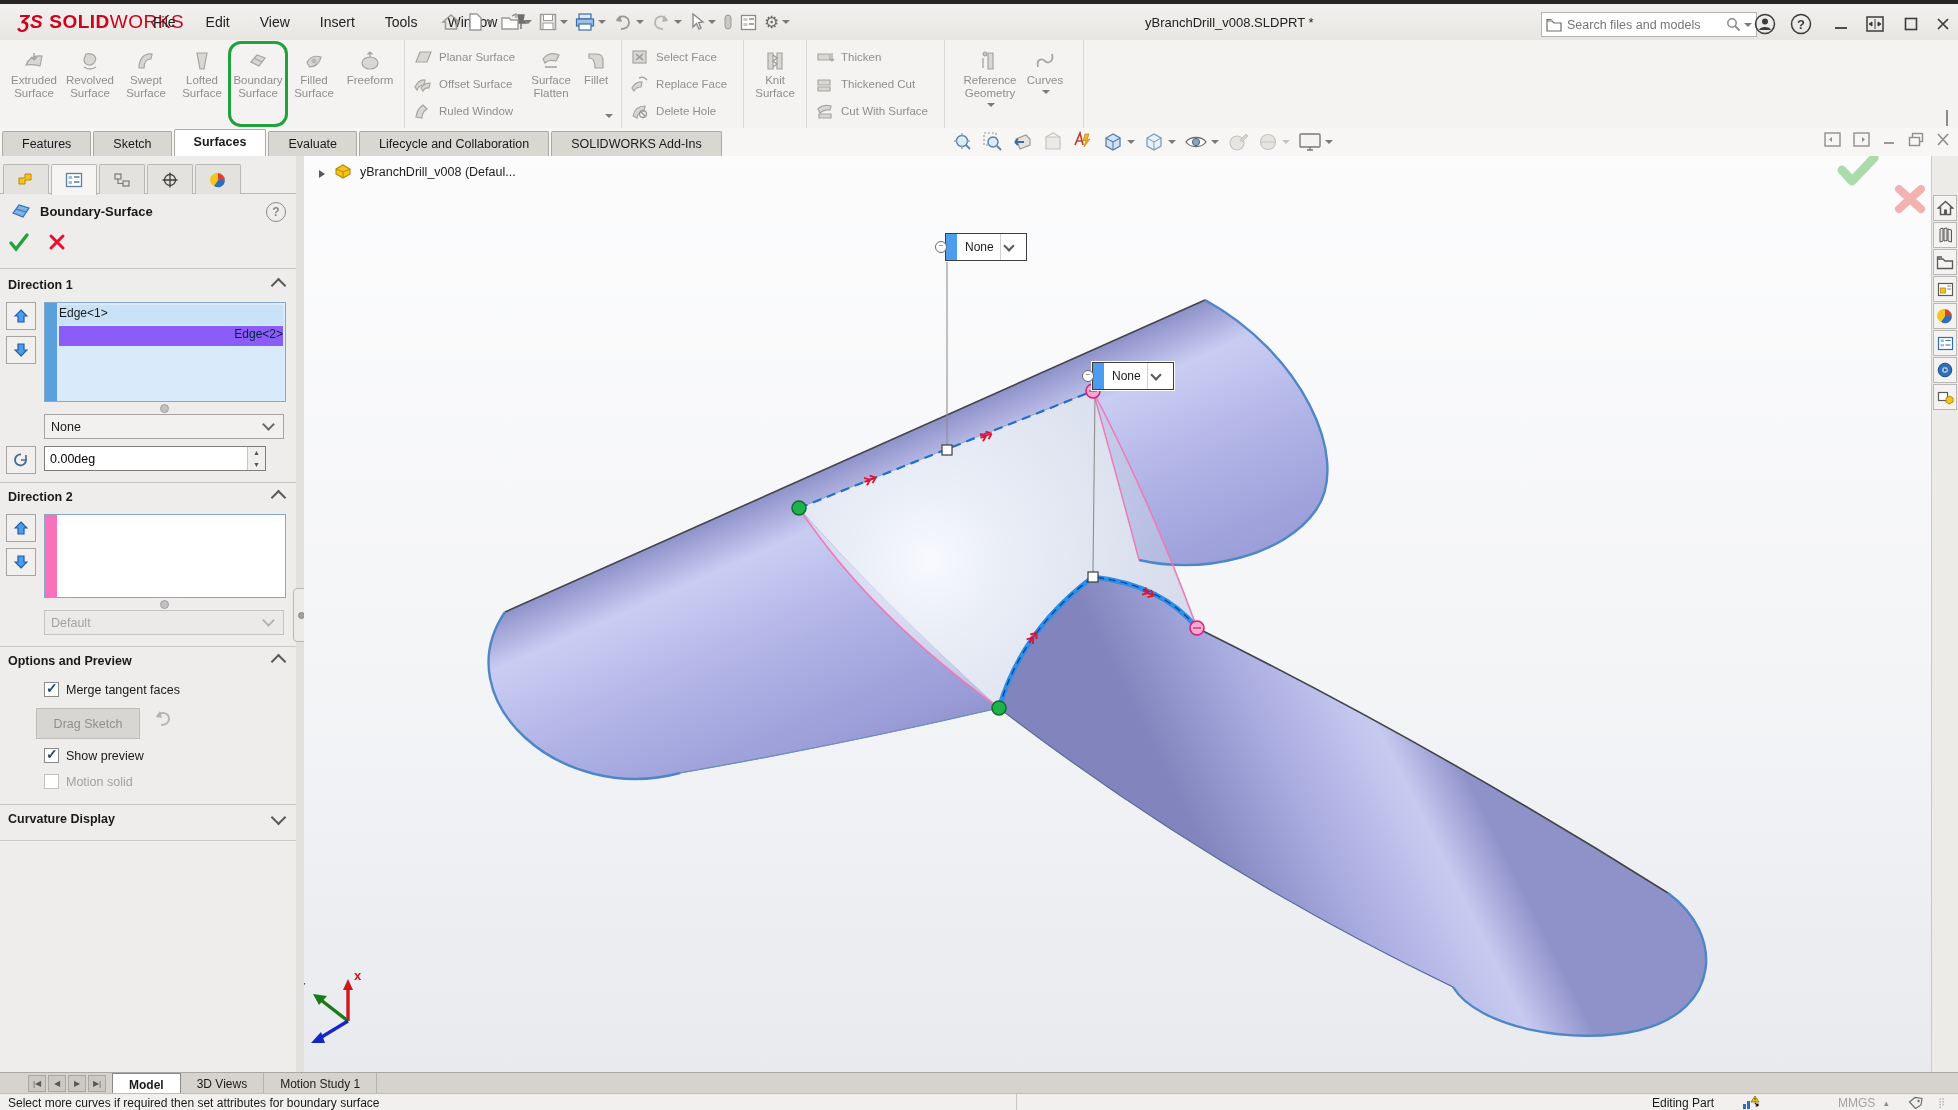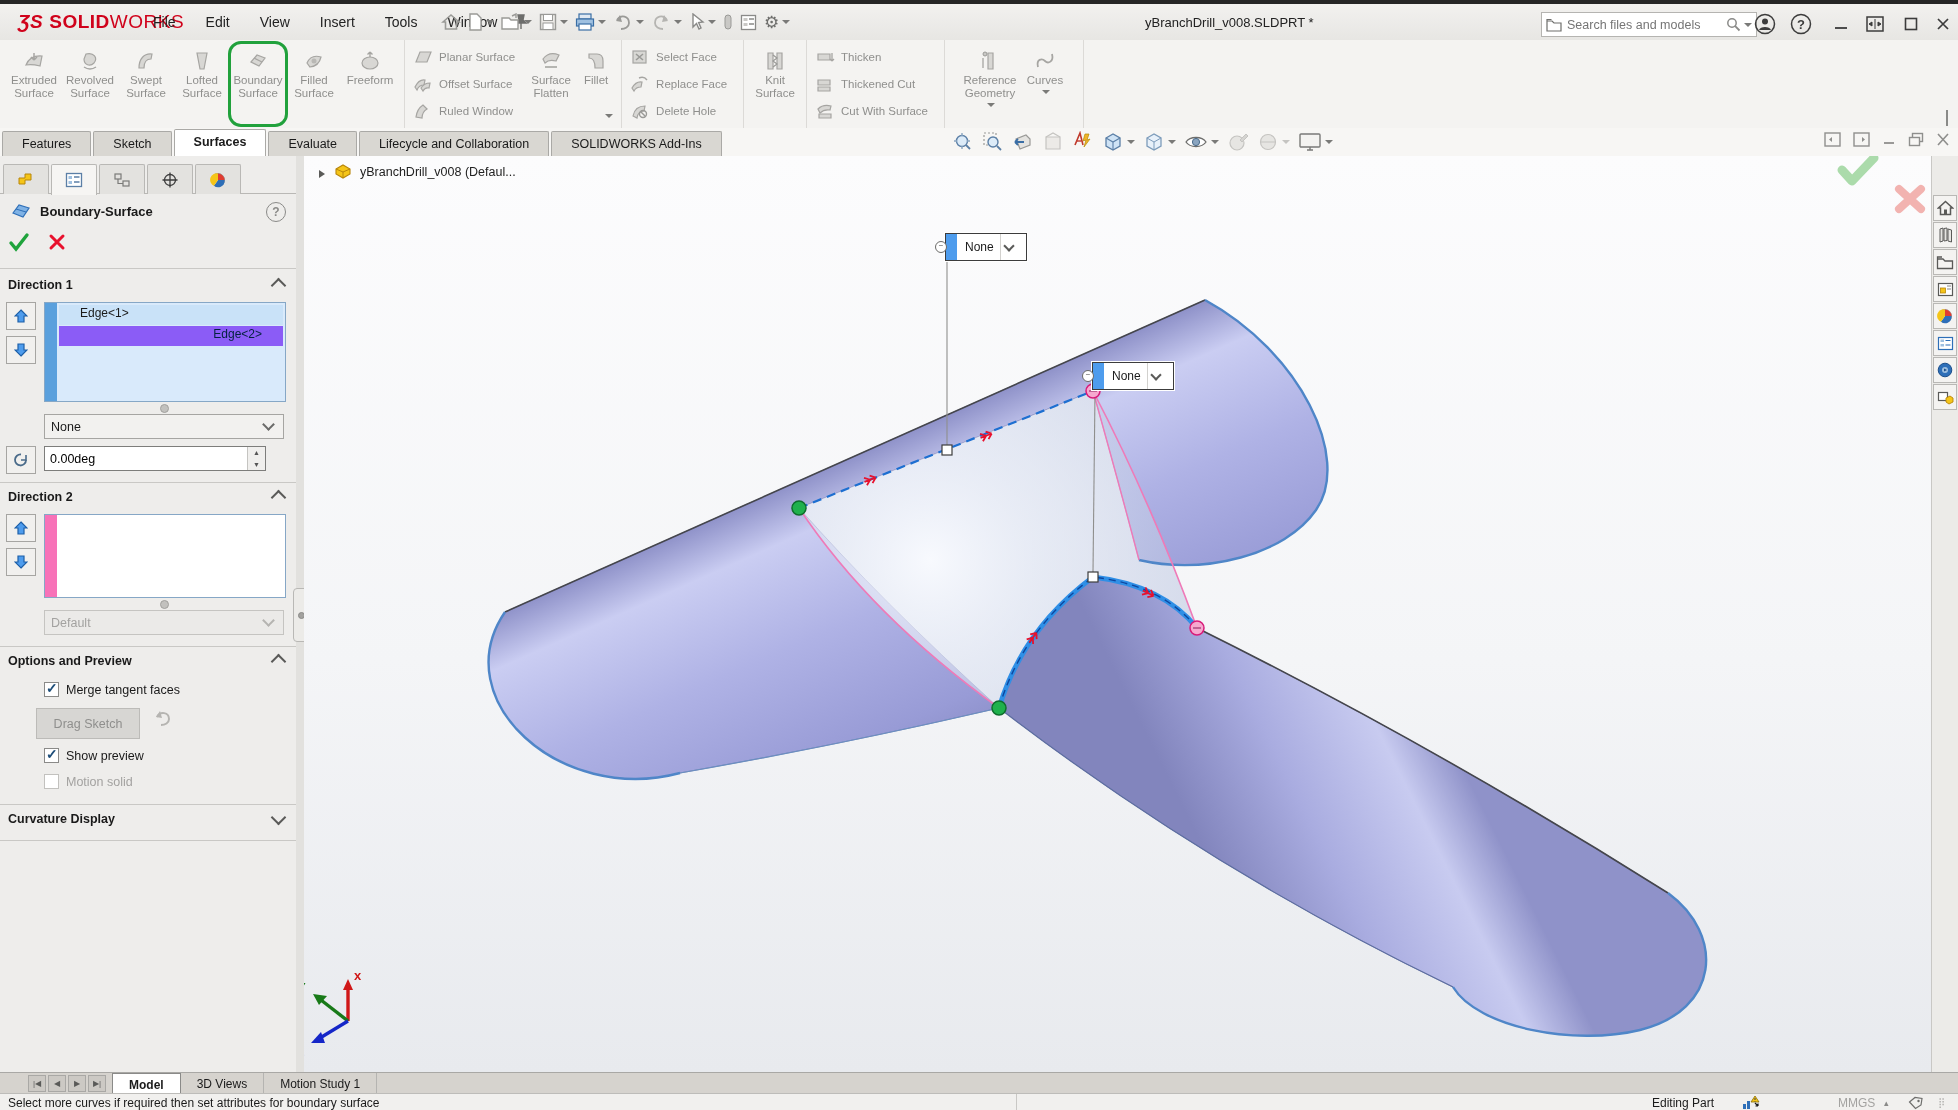--- a/index.html
+++ b/index.html
@@ -51,21 +51,21 @@
   #pmhelp{left:266px;top:46px;width:18px;height:18px;border:1.4px solid #8a8a88;border-radius:50%;color:#8a8a88;font-size:12px;font-weight:bold;display:flex;align-items:center;justify-content:center;}
   #pmactions{left:8px;top:76px;display:flex;gap:18px;}
   .pmdiv{left:0;width:296px;height:1px;background:#c9c8c5;}
   .sechead{left:8px;width:280px;display:flex;justify-content:space-between;align-items:center;font-size:12.5px;font-weight:bold;}
   .chev{width:9px;height:9px;border-left:2px solid #5a5a58;border-bottom:2px solid #5a5a58;transform:rotate(135deg);margin-right:4px;}
   .chev.down{transform:rotate(-45deg);margin-top:-4px;}
   .udbtn{width:28px;height:26px;border:1px solid #a6a5a2;background:#f1f0ee;display:flex;align-items:center;justify-content:center;margin-bottom:6px;}
   .selist{position:absolute;left:44px;width:240px;background:#d9eafb;border:1px solid #86a7c6;display:flex;}
   .strip{width:12px;align-self:stretch;}
   .rows{flex:1;padding-top:1px;}
-  .edgerow{height:19px;font-size:12px;padding:1px 21px 0;background:#c9e2f8;margin:1px 2px 0 2px;}
+  .edgerow{height:19px;font-size:12px;padding:1px 0 0;background:#c9e2f8;margin:1px 2px 0 2px;}
   .edgerow.sel{background:#8b5cf6;color:#03223f;text-align:right;}
   .dotgrip{left:160px;width:7px;height:7px;border-radius:50%;background:#c2c1be;border:1px solid #a2a19e;}
   .combo{position:absolute;left:44px;width:240px;height:25px;background:#f2f1ef;border:1px solid #a6a5a2;display:flex;align-items:center;justify-content:space-between;padding:0 6px;font-size:12.5px;box-sizing:border-box;}
   .combo .chev{width:7px;height:7px;border-color:#6a6a68;}
   .combo.disabled{color:#a3a2a0;background:#ebeae8;border-color:#c5c4c1;}
   .combo.disabled .chev{border-color:#b5b4b1;}
   #anglefield{position:absolute;left:44px;width:222px;height:25px;border:1px solid #7d7d7b;background:#fff;box-sizing:border-box;display:flex;}
   #anglefield input{flex:1;border:none;outline:none;font-size:12.5px;padding:0 5px;font-family:"Liberation Sans",sans-serif;}
   #spin{width:17px;border-left:1px solid #c5c4c1;display:flex;flex-direction:column;}
   #spin span{flex:1;display:flex;align-items:center;justify-content:center;font-size:7px;color:#555;background:#f0efed;}

